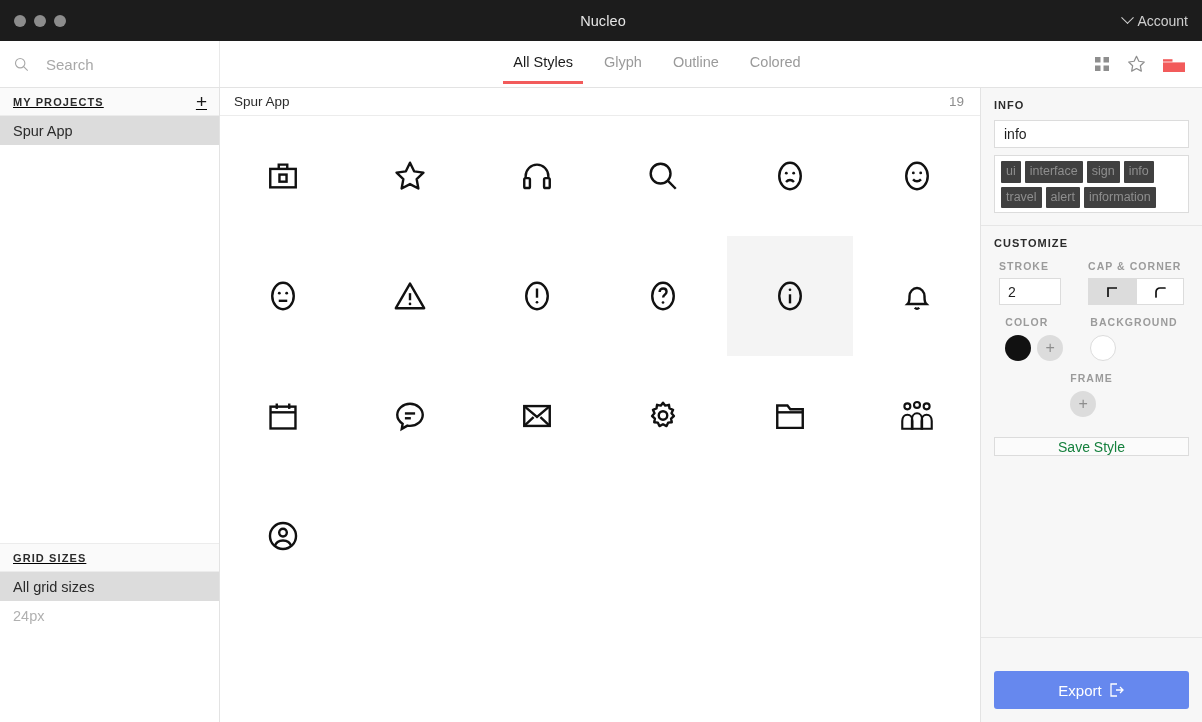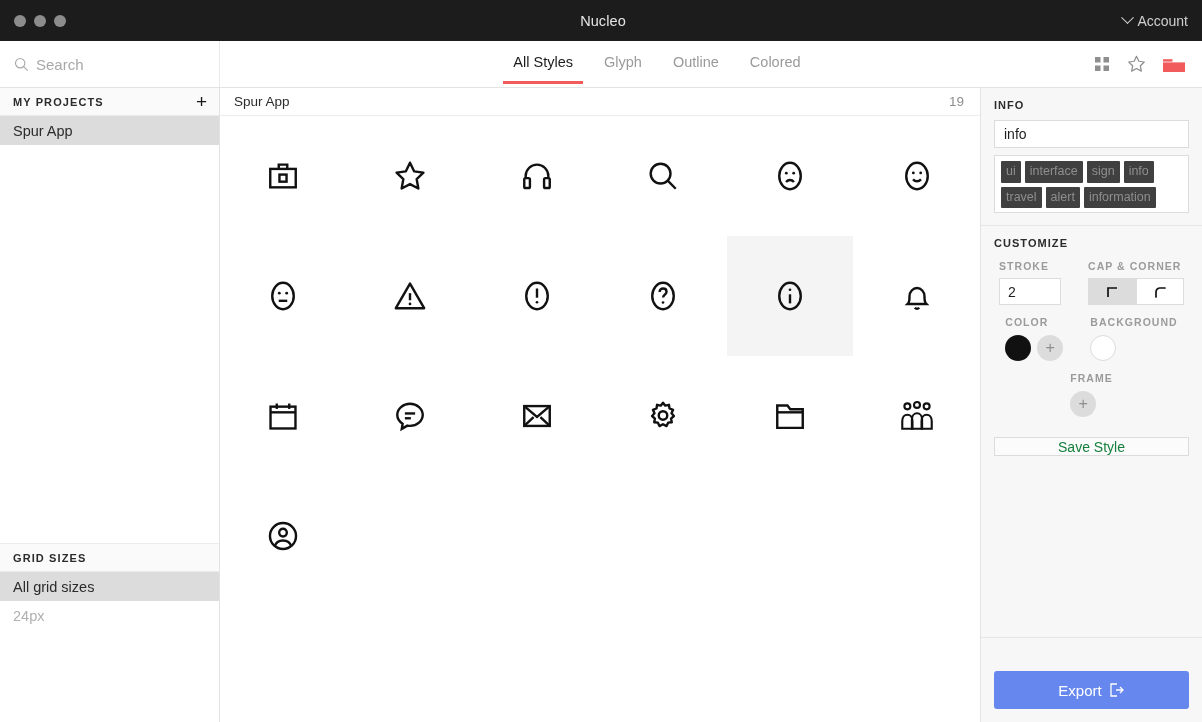--- a/index.html
+++ b/index.html
@@ -29,21 +29,21 @@
   }
   .chev-dn { width: 9px; height: 9px; border-right: 1.4px solid #cfcfcf; border-bottom: 1.4px solid #cfcfcf;
              transform: rotate(45deg) translate(-2px,-2px); display: inline-block; }
 
   
   .toolbar {
     height: 47px; background: #fff; border-bottom: 1px solid #e3e3e3;
     display: flex; align-items: stretch; position: relative; flex: none;
   }
   .searchbox {
-    width: 220px; display: flex; align-items: center; gap: 7px; padding-left: 14px;
+    width: 220px; display: flex; align-items: center; gap: 17px; padding-left: 14px;
     border-right: 1px solid #e9e9e9;
   }
   .searchbox .ph { font-size: 15px; color: #a8a8a8; }
   .tabs { flex: 1; display: flex; align-items: flex-end; justify-content: center; gap: 27px; padding-bottom: 0; }
   .tab {
     font-size: 14.5px; color: #9a9a9a; padding: 0 2px 13px 2px; position: relative; line-height: 1;
     align-self: center; margin-top: 10px;
   }
   .tab.active { color: #1a1a1a; }
   .tab.active::after {
@@ -54,21 +54,21 @@
   
   .body { flex: 1; display: flex; min-height: 0; }
 
   
   .sidebar {
     width: 220px; flex: none; background: #fff; border-right: 1px solid #e3e3e3;
     display: flex; flex-direction: column; position: relative;
   }
   .side-head {
     height: 28px; display: flex; align-items: center; justify-content: space-between;
-    padding: 0 12px 0 13px; background: #fafafa; border-bottom: 1px solid #ececec;
+    padding: 0 12px 0 13px; background: #fafafa; border-bottom: 1px solid #ececec; text-decoration: underline;
   }
   .side-head-label { font-size: 11px; font-weight: bold; letter-spacing: 1.1px; color: #2b2b2b; }
   .plus-btn { font-size: 19px; color: #1a1a1a; line-height: 1; font-weight: 400; }
   .side-item {
     height: 29px; display: flex; align-items: center; padding-left: 13px;
     font-size: 14.5px; color: #2b2b2b;
   }
   .side-item.sel { background: #dcdcdc; }
   .side-item.muted { color: #b0b0b0; }
   .side-spacer { flex: 1; }

